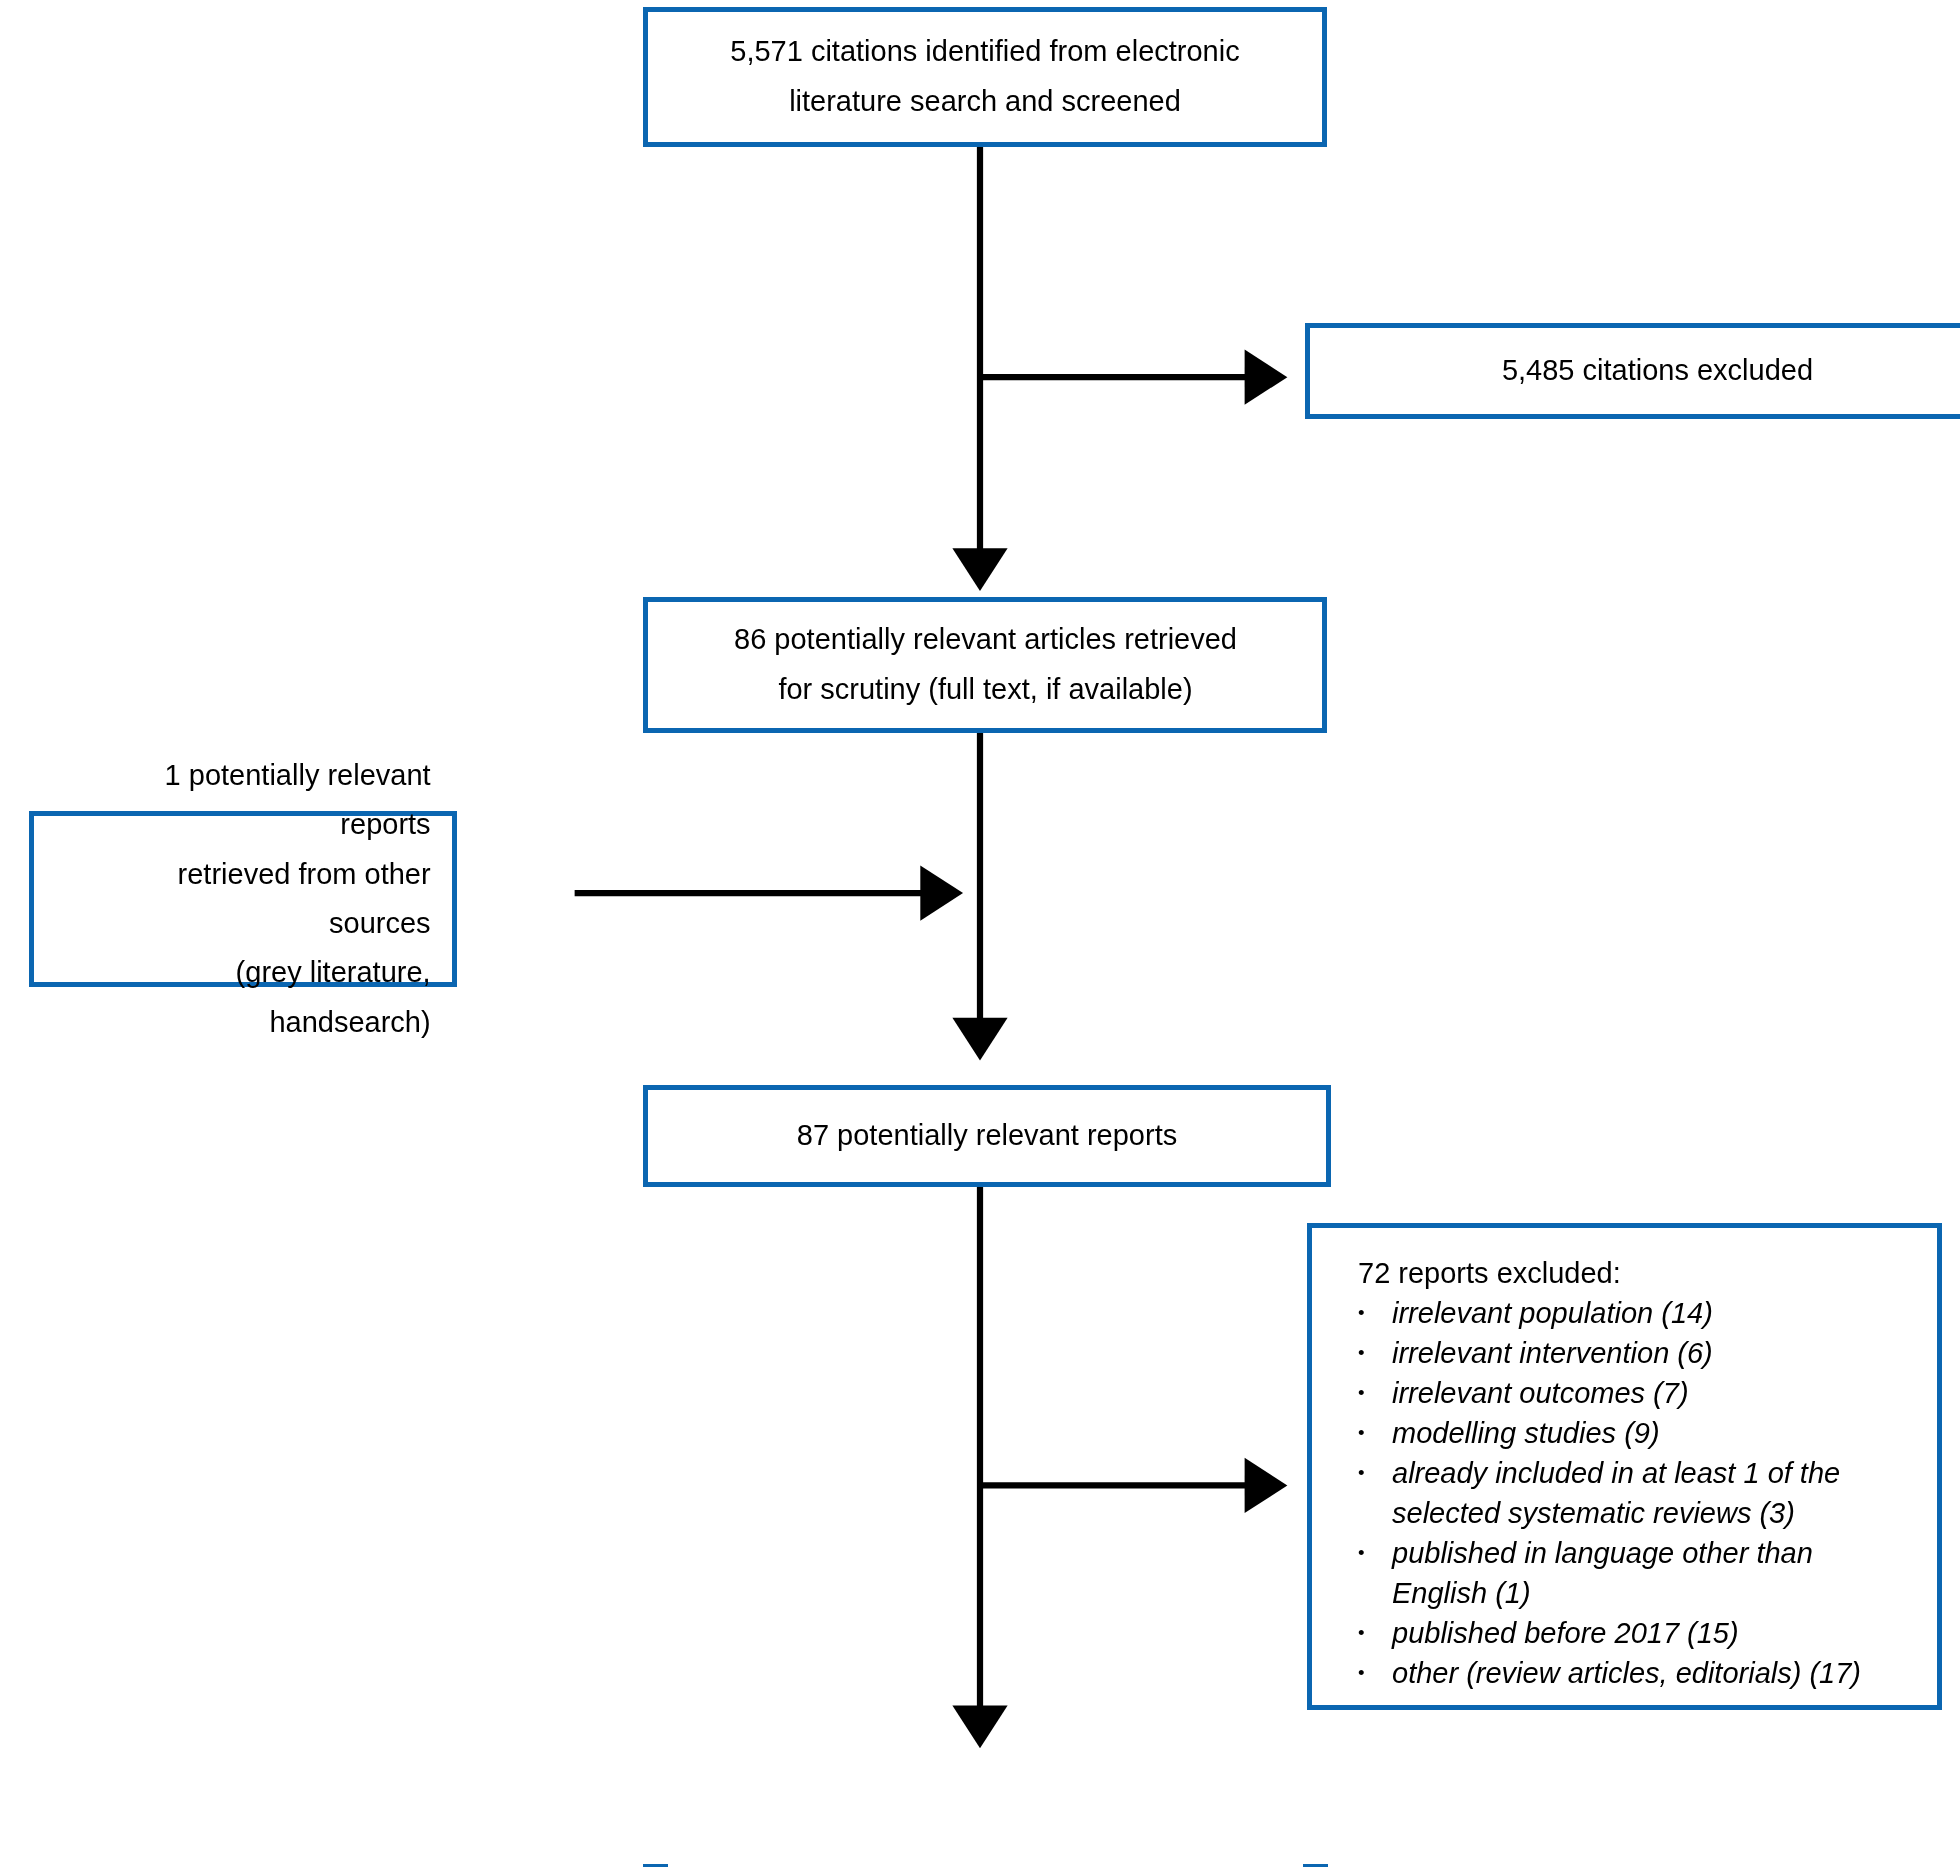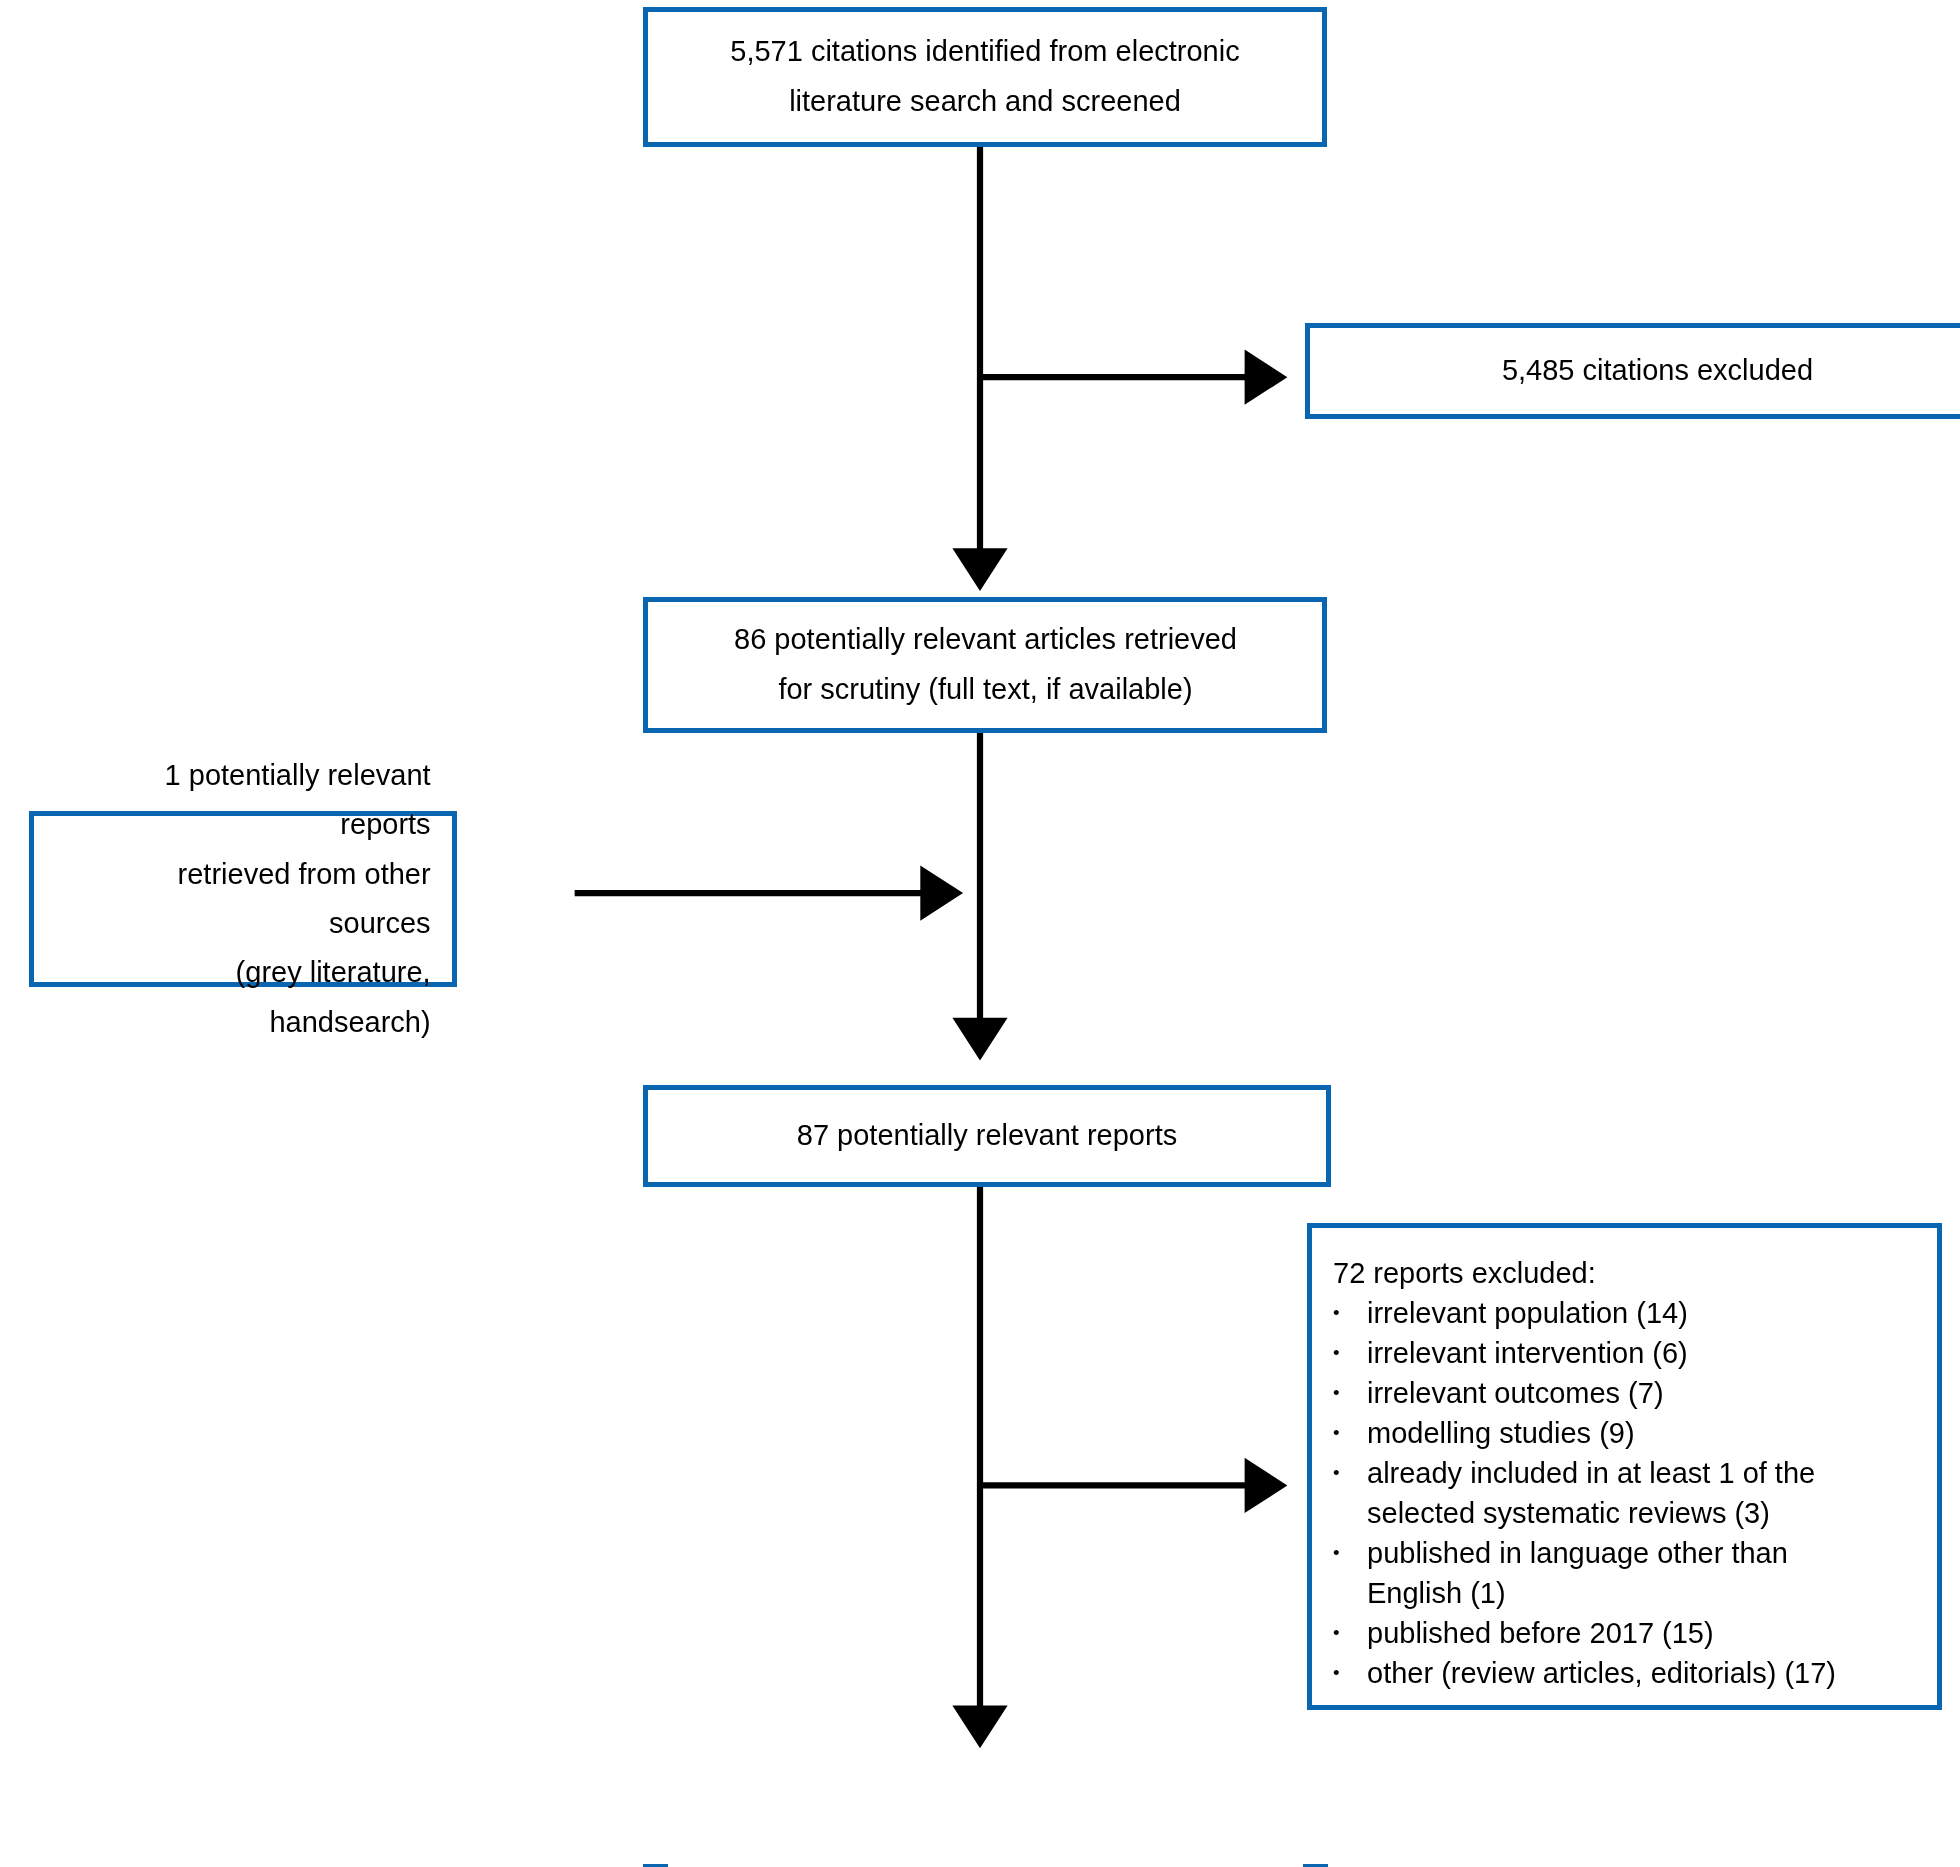--- a/index.html
+++ b/index.html
@@ -42,35 +42,36 @@
                                justify-content: flex-start; text-align: right;
                                padding: 0 21.4px 0 35px; line-height: 1.7; }
   #box-potentially-relevant  { left: 643px;  top: 1085px; width: 688px; height: 102px; }
   #box-included              { left: 643px;  top: 1758px; width: 684px; height: 98px; }
 
   #box-excluded-reports {
     left: 1307px; top: 1223px; width: 635px; height: 487px;
     display: block;
     text-align: left;
     white-space: normal;
-    padding: 25px 18px 0 21px;
+    padding: 25px 18px 0 46px;
   }
   .excl-title { line-height: 40px; font-size: 29px; font-weight: 500; }
   .bullet-row { display: flex; align-items: flex-start; }
   .dot {
     flex: none;
     width: 34px;
     font-size: 18.7px;
     line-height: 40px;
   }
   .bullet-text {
     white-space: pre-line;
     line-height: 40px;
     font-size: 29px;
     font-weight: 500;
+    font-style: italic;
   }
   .next-box-fragment {
     position: absolute;
     top: 1864px;
     height: 3.6px;
     background: var(--accent);
   }
   #next-box-fragment-left  { left: 643px;  width: 25px; }
   #next-box-fragment-right { left: 1303px; width: 25px; }
 </style>

